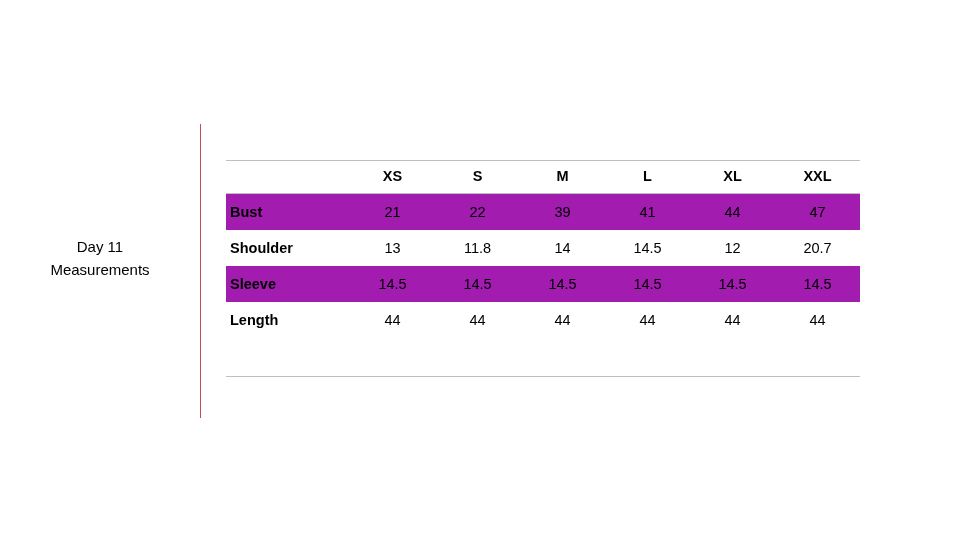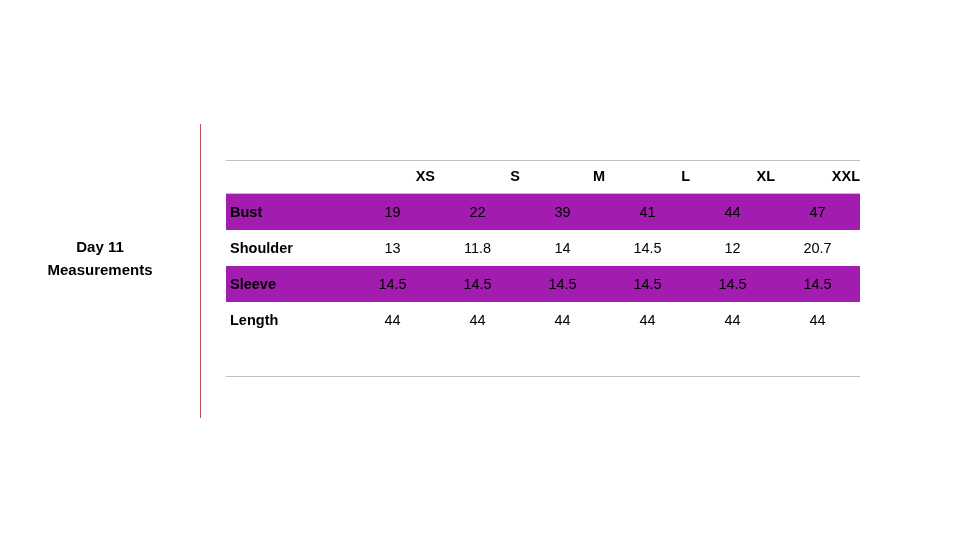--- a/index.html
+++ b/index.html
@@ -20,21 +20,21 @@
     background: #ffffff;
   }
   
   .title-block {
     position: absolute;
     left: 0px;
     top: 235px;
     width: 200px;
     text-align: center;
     font-size: 15px;
-    font-weight: bold;
+    font-weight: normal;
     color: #000000;
     line-height: 1.55;
   }
   .title-line {
     display: block;
   }
   
   .accent-rule {
     position: absolute;
     left: 200px;
@@ -54,21 +54,21 @@
     border-collapse: collapse;
     width: 634px;
     table-layout: fixed;
   }
   table.size-table col.label-col { width: 124px; }
   table.size-table col.data-col { width: 85px; }
   table.size-table thead th {
     font-size: 14.5px;
     font-weight: bold;
     color: #000000;
-    text-align: right;
+    text-align: center;
     padding: 7px 0 9px 0;
     border-top: 1px solid #bfbfbf;
     border-bottom: 1px solid #bfbfbf;
     background: #ffffff;
   }
   table.size-table thead th.row-label-head {
     text-align: left;
     padding-left: 4px;
   }
   table.size-table tbody td {
@@ -125,21 +125,21 @@
           <th>S</th>
           <th>M</th>
           <th>L</th>
           <th>XL</th>
           <th>XXL</th>
         </tr>
       </thead>
       <tbody>
         <tr class="shaded">
           <td class="row-label">Bust</td>
-          <td>19</td>
+          <td>21</td>
           <td>22</td>
           <td>39</td>
           <td>41</td>
           <td>44</td>
           <td>47</td>
         </tr>
         <tr>
           <td class="row-label">Shoulder</td>
           <td>13</td>
           <td>11.8</td>

